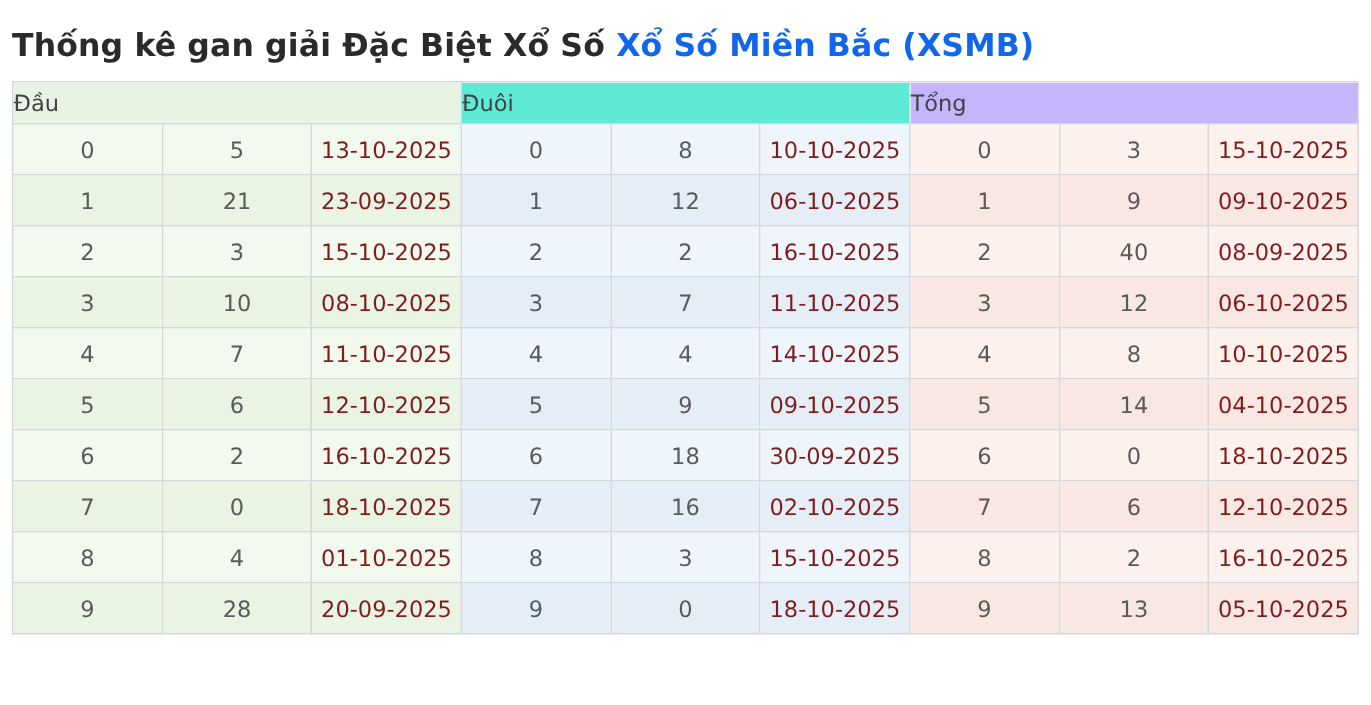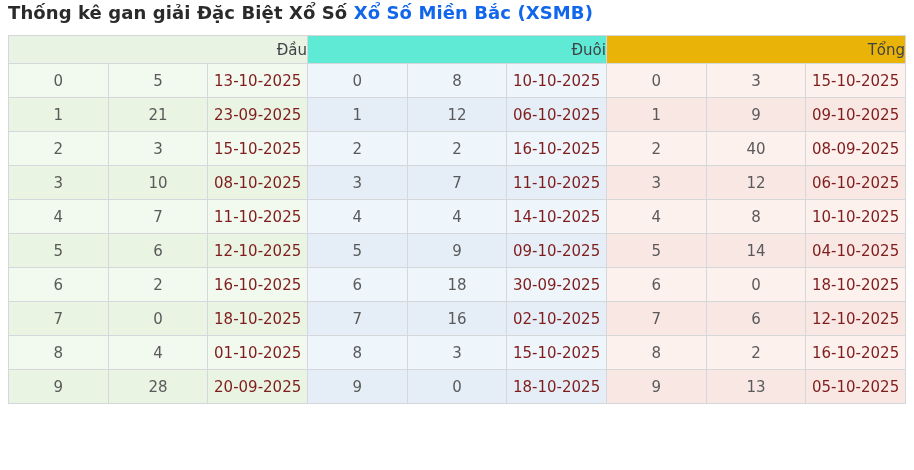--- a/index.html
+++ b/index.html
@@ -4,22 +4,22 @@
 <style>
   * { box-sizing: border-box; margin: 0; padding: 0; }
   html, body {
     width: 914px; height: 470px;
     background: #ffffff;
     font-family: "DejaVu Sans", "Liberation Sans", sans-serif;
     overflow: hidden;
   }
   .page { position: relative; width: 914px; height: 470px; }
   h1.title {
-    margin: 2px 8px 12px 8px;
-    font-size: 18px;
+    margin: 18px 8px 12px 8px;
+    font-size: 21px;
     font-weight: 700;
     color: #2a2a2a;
     letter-spacing: 0.1px;
     white-space: nowrap;
   }
   h1.title a {
     color: #1266eb;
     text-decoration: none;
     cursor: pointer;
   }
@@ -33,21 +33,21 @@
   table.gan th, table.gan td {
     border: 1px solid #d5d8da;
     font-weight: 400;
     overflow: hidden;
   }
   
   tr.sec-titles th {
     height: 28px;
     font-size: 15px;
     color: #3f4246;
-    text-align: right;
+    text-align: left;
     vertical-align: middle;
   }
   
   tr.sub-heads th {
     height: 45px;
     font-size: 14px;
     color: #474b4f;
     vertical-align: middle;
     padding: 2px 3px;
     line-height: 1.25;
@@ -65,21 +65,21 @@
   tbody td a.date-link {
     color: #7f1d1d;
     text-decoration: none;
     cursor: pointer;
     font-size: 15px;
   }
   
   .sec0-head, .sec0-sub { background: #e9f3e3; }
   .sec1-head { background: #5eead4; }
   .sec1-sub  { background: #e1eaf3; }
-  .sec2-head, .sec2-sub { background: #eab308; }
+  .sec2-head, .sec2-sub { background: #c4b5fd; }
   tbody tr:nth-child(odd)  td.sec0-cell { background: #f2f9ee; }
   tbody tr:nth-child(even) td.sec0-cell { background: #e9f4e3; }
   tbody tr:nth-child(odd)  td.sec1-cell { background: #eef5fb; }
   tbody tr:nth-child(even) td.sec1-cell { background: #e5eef7; }
   tbody tr:nth-child(odd)  td.sec2-cell { background: #fdf1ee; }
   tbody tr:nth-child(even) td.sec2-cell { background: #f9e7e4; }
 </style>
 </head>
 <body>
 

